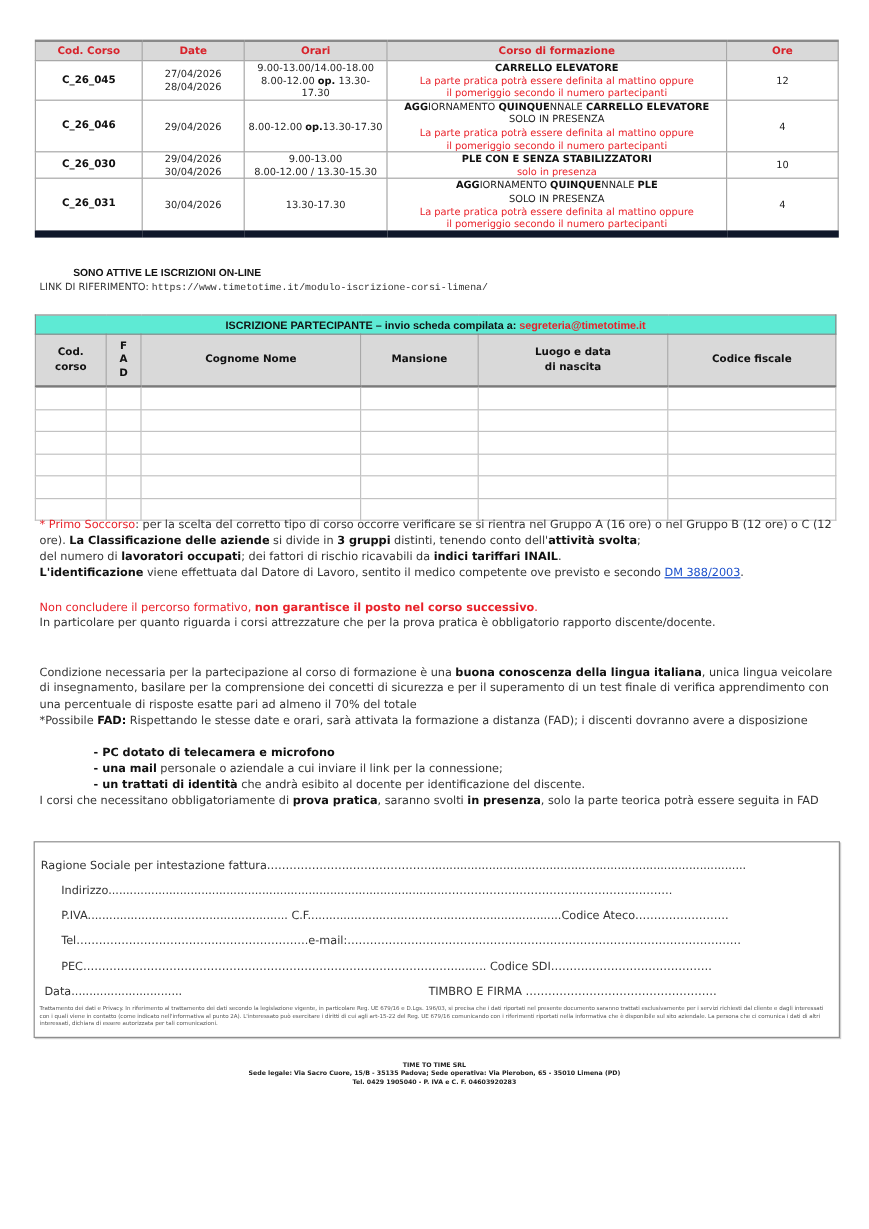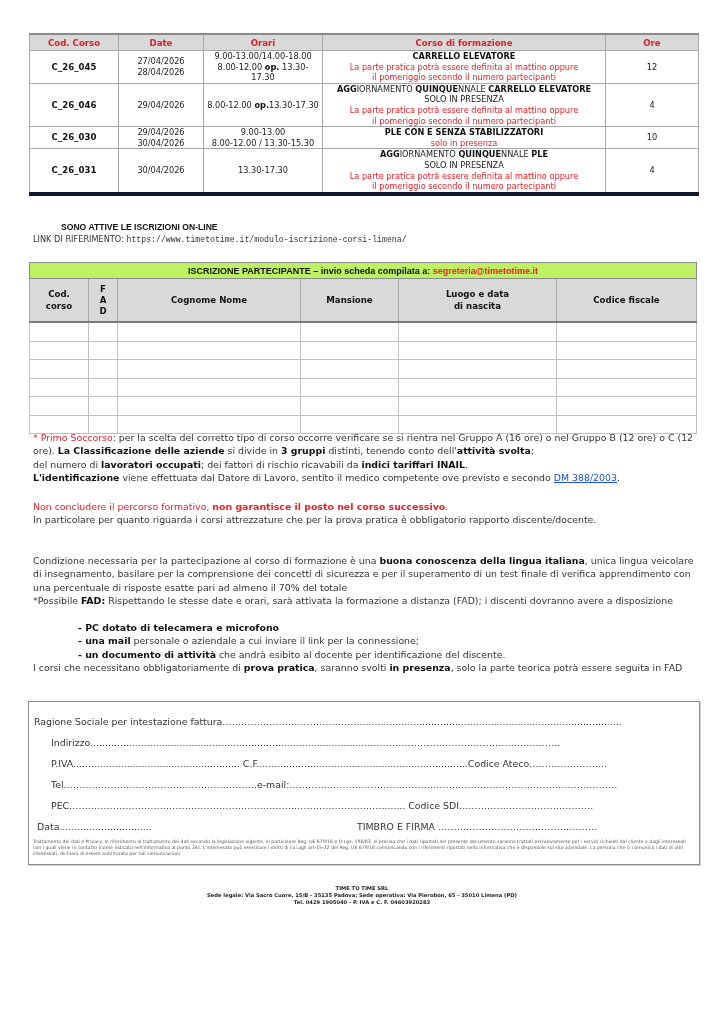--- a/index.html
+++ b/index.html
@@ -5,30 +5,30 @@
   html, body { margin: 0; padding: 0; background: #ffffff; }
   body { width: 724px; height: 1024px; position: relative; font-family: "DejaVu Sans", sans-serif; color: #222; overflow: hidden; }
   .red { color: #e8222a; }
   .b { font-weight: bold; color: #111; }
   table { border-collapse: collapse; }
   
   #courses { position: absolute; left: 29px; top: 33px; width: 670px; font-size: 8.2px; }
   #courses th { background: #d9d9d9; color: #d8222a; font-weight: bold; height: 13px; border: 1px solid #a8a8a8; border-top: 2px solid #8a8a8a; font-size: 8.6px; }
   #courses td { border: 1px solid #a8a8a8; text-align: center; vertical-align: middle; line-height: 10.6px; padding: 0 2px; }
   #courses td.code { font-weight: bold; font-size: 8.6px; color: #111; }
-  #courses tr:last-child td { border-bottom: 4px solid #0f172a; }
+  #courses tr:last-child td { border-bottom: 6px solid #0f172a; }
   .weight-light { font-weight: normal; }
   
   #online { position: absolute; left: 33px; top: 222px; font-size: 8.3px; }
   #online .t { font-weight: bold; color: #111; font-family: "Liberation Sans", sans-serif; font-size: 8.6px; margin-left: 28px; }
   #online .l { font-size: 8.2px; color: #333; margin-top: 2px; }
   #online .l .url { font-family: Liberation Mono, monospace; }
   
   #parts { position: absolute; left: 29px; top: 262px; width: 668px; font-size: 8.6px; }
-  #parts th.title { background: #bef264; border: 1px solid #8a8a8a; height: 13px; font-family: "Liberation Sans", sans-serif; font-size: 9px; font-weight: bold; color: #111; }
+  #parts th.title { background: #5eead4; border: 1px solid #8a8a8a; height: 13px; font-family: "Liberation Sans", sans-serif; font-size: 9px; font-weight: bold; color: #111; }
   #parts th.hdr { background: #d9d9d9; border: 1px solid #a8a8a8; font-weight: bold; color: #111; height: 40px; font-size: 8.6px; border-bottom: 2px solid #7a7a7a; }
   #parts td { border: 1px solid #c2c2c2; height: 15.5px; }
   
   .para { position: absolute; left: 33px; width: 670px; font-size: 9.4px; line-height: 13.3px; color: #333; }
   .para a { color: #1a4fcc; text-decoration: underline; }
   .indent { padding-left: 45px; }
   
   #invoice { position: absolute; left: 28px; top: 701px; width: 670px; height: 162px; border: 1.5px solid #8e8e8e; box-shadow: 1px 1px 0 #cfcfcf; }
   .inv-line { position: absolute; font-size: 9.4px; color: #333; white-space: nowrap; overflow: hidden; }
   #privacy { position: absolute; left: 4px; top: 137px; width: 662px; font-size: 4.6px; line-height: 6px; color: #555; }
@@ -195,21 +195,21 @@
       </tr>
     </tbody>
 </table>
 
 <div class="para" id="note-first-aid" style="top:431px"><span class="red">* Primo Soccorso</span><span>: per la scelta del corretto tipo di corso occorre verificare se si rientra nel Gruppo A (16 ore) o nel Gruppo B (12 ore) o C (12 ore). </span><span class="b">La Classificazione delle aziende</span><span> si divide in </span><span class="b">3 gruppi</span><span> distinti, tenendo conto dell'</span><span class="b">attività svolta</span><span>;</span><br><span>del numero di </span><span class="b">lavoratori occupati</span><span>; dei fattori di rischio ricavabili da </span><span class="b">indici tariffari INAIL</span><span>.</span><br><span class="b">L'identificazione</span><span> viene effettuata dal Datore di Lavoro, sentito il medico competente ove previsto e secondo </span><a>DM 388/2003</a><span>.</span></div>
 <div class="para" id="note-warning" style="top:500px"><span class="red">Non concludere il percorso formativo, </span><span class="red" style="font-weight: bold;">non garantisce il posto nel corso successivo</span><span class="red">.</span><br><span>In particolare per quanto riguarda i corsi attrezzature che per la prova pratica è obbligatorio rapporto discente/docente.</span></div>
 <div class="para" id="note-conditions" style="top:554px"><span>Condizione necessaria per la partecipazione al corso di formazione è una </span><span class="b">buona conoscenza della lingua italiana</span><span>, unica lingua veicolare di insegnamento, basilare per la comprensione dei concetti di sicurezza e per il superamento di un test finale di verifica apprendimento con una percentuale di risposte esatte pari ad almeno il 70% del totale</span><br><span>*Possibile </span><span class="b">FAD:</span><span> Rispettando le stesse date e orari, sarà attivata la formazione a distanza (FAD); i discenti dovranno avere a disposizione</span></div>
 <div class="para" id="note-fad" style="top:621px">
     <div class="indent"><span class="b">- PC dotato di telecamera e microfono</span></div>
     <div class="indent"><span class="b">- una mail</span><span> personale o aziendale a cui inviare il link per la connessione;</span></div>
-    <div class="indent"><span class="b">- un documento di attività</span><span> che andrà esibito al docente per identificazione del discente.</span></div>
+    <div class="indent"><span class="b">- un trattati di identità</span><span> che andrà esibito al docente per identificazione del discente.</span></div>
   </div>
 <div class="para" id="note-practice" style="top:661px"><span>I corsi che necessitano obbligatoriamente di </span><span class="b">prova pratica</span><span>, saranno svolti </span><span class="b">in presenza</span><span>, solo la parte teorica potrà essere seguita in FAD</span></div>
 
 <div id="invoice">
   <div class="inv-line" style="left:5px; top:14px; width:660px">Ragione Sociale per intestazione fattura………………….………………….........................................................................................</div>
   <div class="inv-line" style="left:22px; top:35px; width:643px">Indirizzo...............................................................................................…………………………………………..……….</div>
   <div class="inv-line" style="left:22px; top:56px; width:643px">P.IVA........................................................ C.F.......................................................................Codice Ateco…………………….</div>
   <div class="inv-line" style="left:22px; top:77px; width:643px">Tel……………………………….…………………….e-mail:……………………………………………………………………………………………</div>
   <div class="inv-line" style="left:22px; top:98px; width:643px">PEC………………………………………………………………………………………......... Codice SDI…………………………………….</div>
   <div class="inv-line" style="left:8px; top:119px; width:160px">Data...............................</div>

